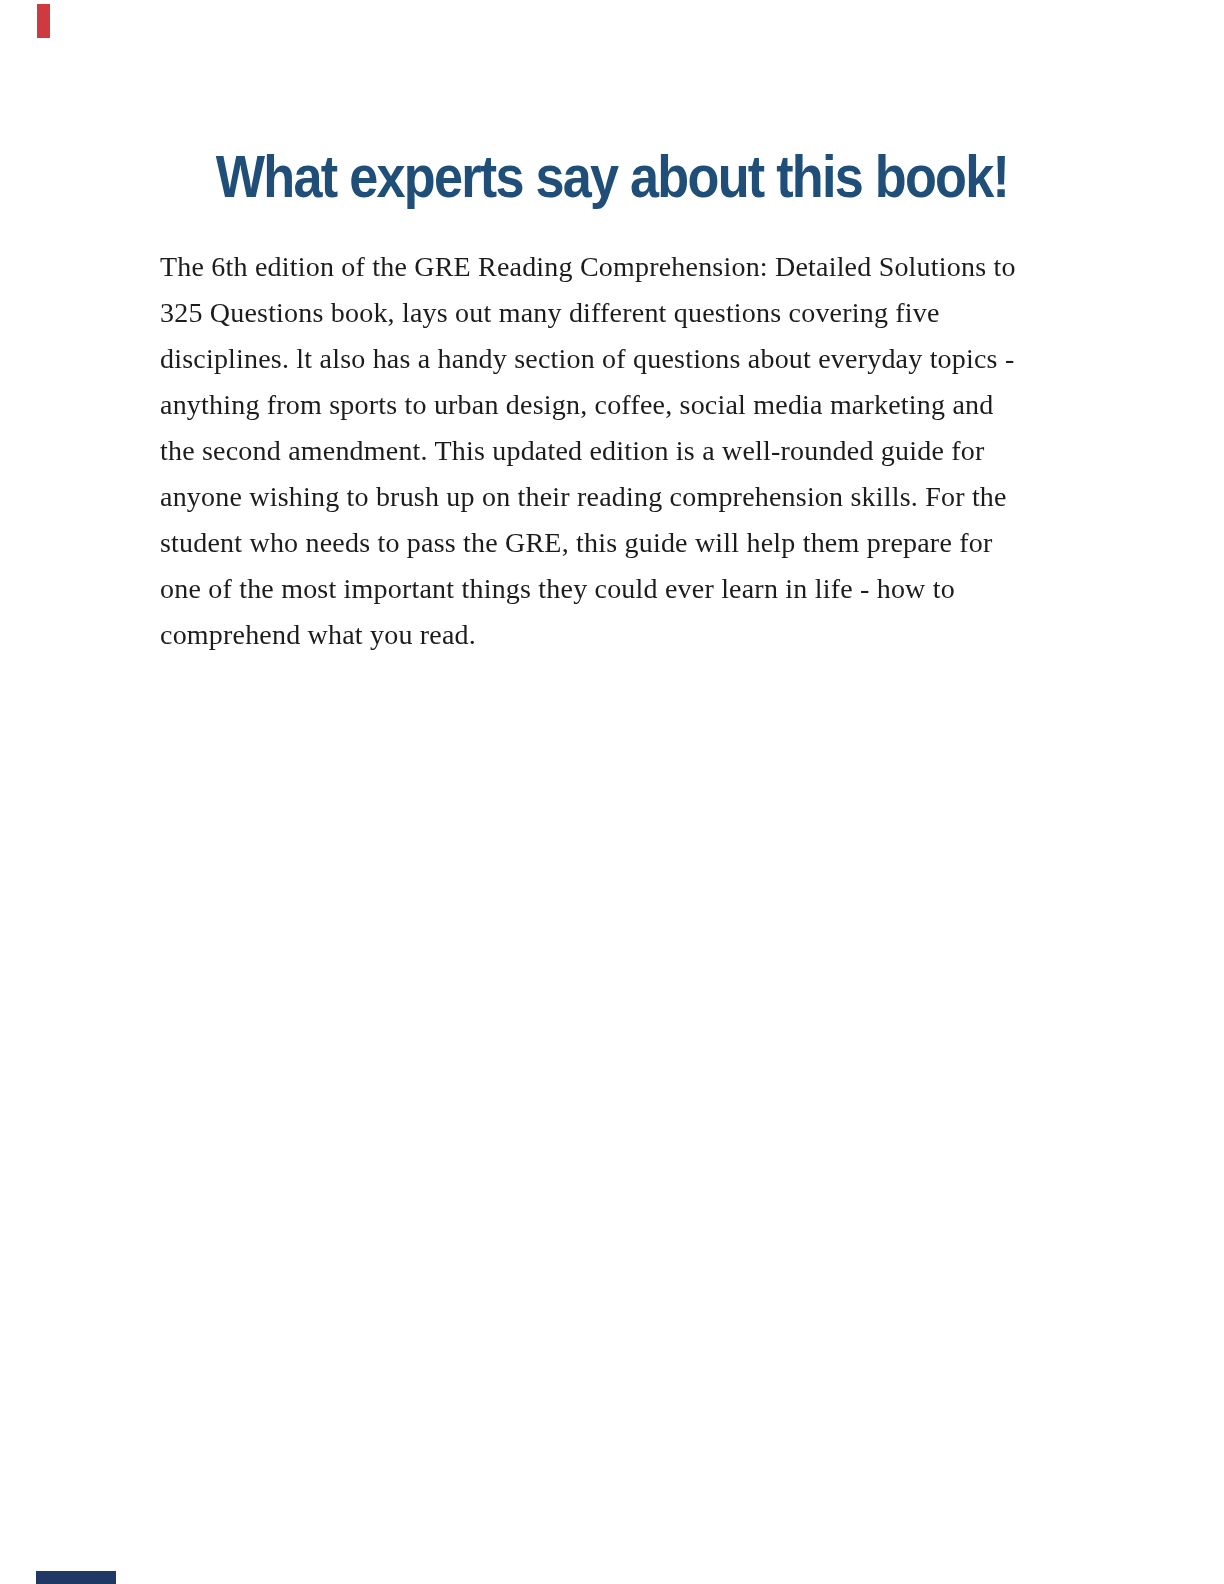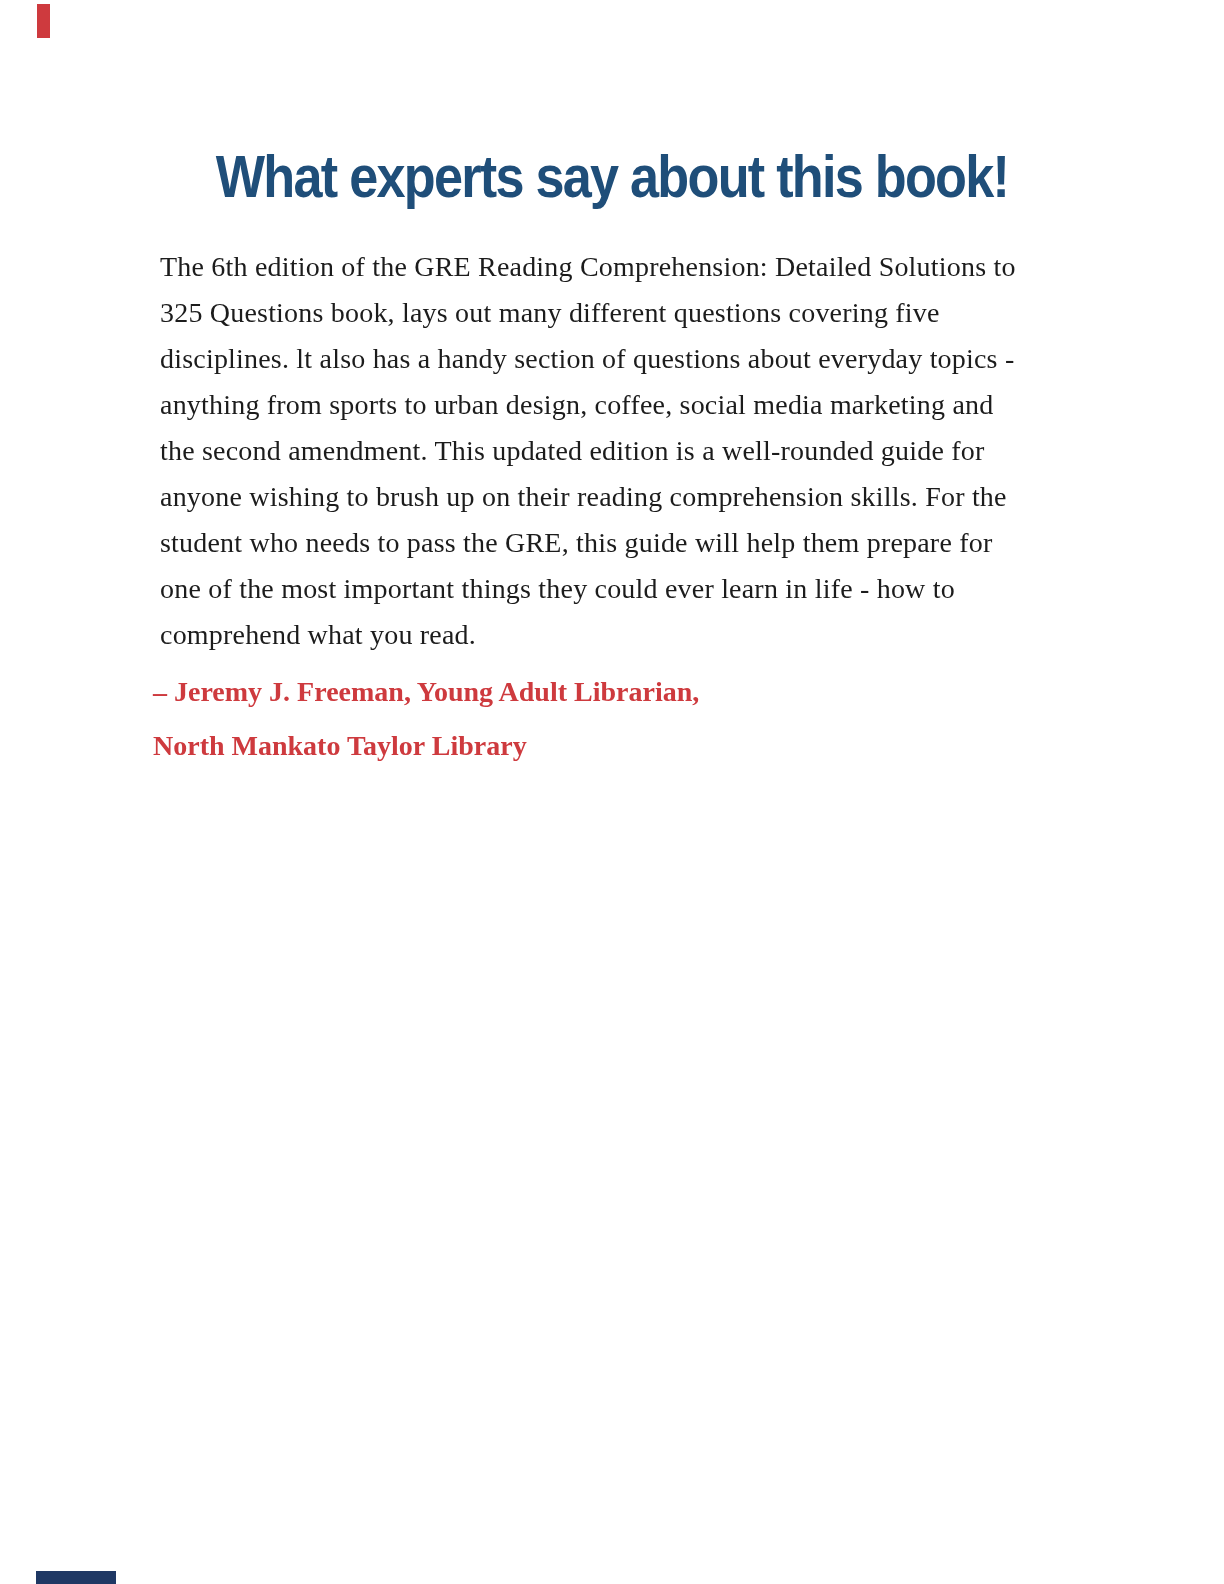--- a/index.html
+++ b/index.html
@@ -75,15 +75,13 @@
   <p class="testimonial">The 6th edition of the GRE Reading Comprehension: Detailed Solutions to
 325 Questions book, lays out many different questions covering five
 disciplines. lt also has a handy section of questions about everyday topics -
 anything from sports to urban design, coffee, social media marketing and
 the second amendment. This updated edition is a well-rounded guide for
 anyone wishing to brush up on their reading comprehension skills. For the
 student who needs to pass the GRE, this guide will help them prepare for
 one of the most important things they could ever learn in life - how to
 comprehend what you read.</p>
 
-  <p class="attribution">– Jeremy J. Freeman, Young Adult Librarian,
-North Mankato Taylor Library</p>
 </div>
 
 </body></html>

